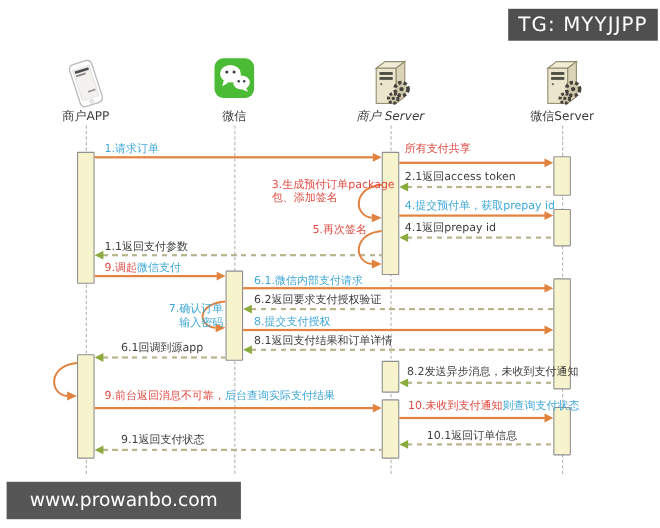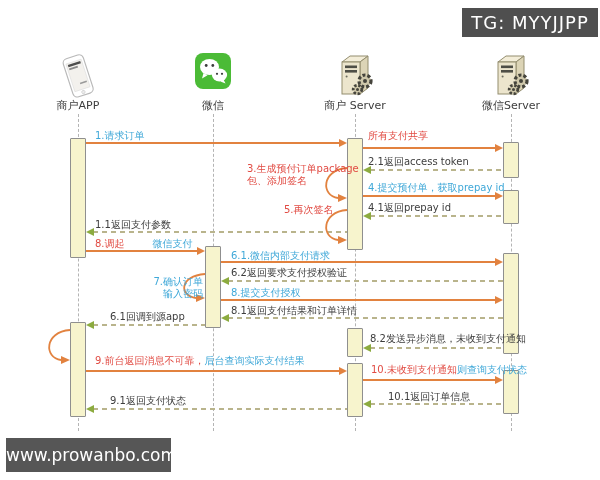--- a/index.html
+++ b/index.html
@@ -10,21 +10,21 @@
   .sline{position:absolute;height:2px;background:#e2823f;}
   .rline{position:absolute;height:2px;background:repeating-linear-gradient(90deg,#b9b48c 0 5px,transparent 5px 9px);}
   .shead{position:absolute;width:0;height:0;border-top:4px solid transparent;border-bottom:4px solid transparent;border-left:8px solid #e2823f;}
   .rhead{position:absolute;width:0;height:0;border-top:4px solid transparent;border-bottom:4px solid transparent;border-right:8px solid #8cab3f;}
   .msg-label{position:absolute;font-size:10px;line-height:12px;white-space:nowrap;}
   .actor-label{position:absolute;font-size:11px;line-height:12px;color:#3d3d3d;text-align:center;}
   .actor-icon{position:absolute;text-align:center;}
   .loop-svg{position:absolute;overflow:visible;}
   .tg-badge{position:absolute;left:462px;top:8px;width:136px;height:29px;background:#4f4f4f;
             color:#ffffff;font-size:18px;line-height:29px;text-align:center;letter-spacing:1px;}
-  .watermark{position:absolute;left:6px;top:438px;width:165px;height:34px;background:#565656;
+  .watermark{position:absolute;left:6px;top:438px;width:213px;height:34px;background:#565656;
              color:#ffffff;font-size:17px;line-height:34px;text-align:center;}
 </style>
 </head>
 <body>
 
 <div id="stage">
   <div class="tg-badge">TG: MYYJJPP</div>
   <div class="watermark">www.prowanbo.com</div>
 <div class="lifeline" style="left: 78px; top: 114px; height: 317px;"></div>
     <div class="lifeline" style="left: 213px; top: 114px; height: 317px;"></div>
@@ -58,21 +58,21 @@
     <polygon points="28,10 36,4 36,36 28,42" fill="#dcd4b6" stroke="#938d6f" stroke-width="1"></polygon>
     <rect x="10" y="10" width="18" height="32" fill="#ece5cd" stroke="#938d6f" stroke-width="1"></rect>
     <rect x="13" y="13.5" width="12" height="2.6" fill="#4e4e46"></rect>
     <rect x="13" y="18" width="12" height="2.6" fill="#4e4e46"></rect>
     <circle cx="14.6" cy="24.5" r="1" fill="#6b6b5e"></circle>
     <circle cx="33" cy="29" r="6" fill="#cfc8ab" stroke="#45443c" stroke-width="3.2" stroke-dasharray="3 2"></circle>
     <circle cx="33" cy="29" r="2" fill="#45443c"></circle>
     <circle cx="25.5" cy="37.5" r="4.3" fill="#cfc8ab" stroke="#45443c" stroke-width="2.8" stroke-dasharray="2.4 1.7"></circle>
     <circle cx="25.5" cy="37.5" r="1.5" fill="#45443c"></circle>
   </svg></div>
-    <div class="actor-label" style="left: 310px; top: 100px; width: 90px;">商户 Server</div>
+    <div class="actor-label" style="left: 310px; top: 100px; width: 90px; font-style: italic;">商户 Server</div>
     <div class="actor-icon" style="left: 488px; top: 52px; width: 46px;"><svg width="46" height="48" viewBox="0 0 46 48">
     <polygon points="10,10 18,4 36,4 28,10" fill="#f3edd8" stroke="#938d6f" stroke-width="1"></polygon>
     <polygon points="28,10 36,4 36,36 28,42" fill="#dcd4b6" stroke="#938d6f" stroke-width="1"></polygon>
     <rect x="10" y="10" width="18" height="32" fill="#ece5cd" stroke="#938d6f" stroke-width="1"></rect>
     <rect x="13" y="13.5" width="12" height="2.6" fill="#4e4e46"></rect>
     <rect x="13" y="18" width="12" height="2.6" fill="#4e4e46"></rect>
     <circle cx="14.6" cy="24.5" r="1" fill="#6b6b5e"></circle>
     <circle cx="33" cy="29" r="6" fill="#cfc8ab" stroke="#45443c" stroke-width="3.2" stroke-dasharray="3 2"></circle>
     <circle cx="33" cy="29" r="2" fill="#45443c"></circle>
     <circle cx="25.5" cy="37.5" r="4.3" fill="#cfc8ab" stroke="#45443c" stroke-width="2.8" stroke-dasharray="2.4 1.7"></circle>
@@ -102,21 +102,21 @@
     <div class="shead" style="left: 495px; top: 192px;"></div>
     <div class="msg-label" style="left: 368px; top: 182px;"><span style="color: rgb(63, 168, 216); text-align: right;">4.提交预付单，获取prepay id</span></div>
     <div class="rline" style="left: 370px; top: 215px; width: 133px;"></div>
     <div class="rhead" style="left: 363px; top: 212px;"></div>
     <div class="msg-label" style="left: 368px; top: 202px;"><span style="color: rgb(61, 61, 61);">4.1返回prepay id</span></div>
     <div class="rline" style="left: 93px; top: 231px; width: 254px;"></div>
     <div class="rhead" style="left: 86px; top: 228px;"></div>
     <div class="msg-label" style="left: 95px; top: 219px;"><span style="color: rgb(61, 61, 61);">1.1返回支付参数</span></div>
     <div class="sline" style="left: 86px; top: 250px; width: 112px;"></div>
     <div class="shead" style="left: 197px; top: 247px;"></div>
-    <div class="msg-label" style="left: 95px; top: 238px;"><span style="color: rgb(225, 75, 67);">8.调起</span><span style="color: rgb(63, 168, 216); padding-left: 28px;">微信支付</span></div>
+    <div class="msg-label" style="left: 95px; top: 238px;"><span style="color: rgb(225, 75, 67);">9.调起</span><span style="color: rgb(63, 168, 216);">微信支付</span></div>
     <div class="sline" style="left: 221px; top: 261px; width: 275px;"></div>
     <div class="shead" style="left: 495px; top: 258px;"></div>
     <div class="msg-label" style="left: 231px; top: 250px;"><span style="color: rgb(63, 168, 216);">6.1.微信内部支付请求</span></div>
     <div class="rline" style="left: 228px; top: 280px; width: 275px;"></div>
     <div class="rhead" style="left: 221px; top: 277px;"></div>
     <div class="msg-label" style="left: 231px; top: 267px;"><span style="color: rgb(61, 61, 61);">6.2返回要求支付授权验证</span></div>
     <div class="sline" style="left: 221px; top: 299px; width: 275px;"></div>
     <div class="shead" style="left: 495px; top: 296px;"></div>
     <div class="msg-label" style="left: 231px; top: 287px;"><span style="color: rgb(63, 168, 216);">8.提交支付授权</span></div>
     <div class="rline" style="left: 228px; top: 317px; width: 275px;"></div>

